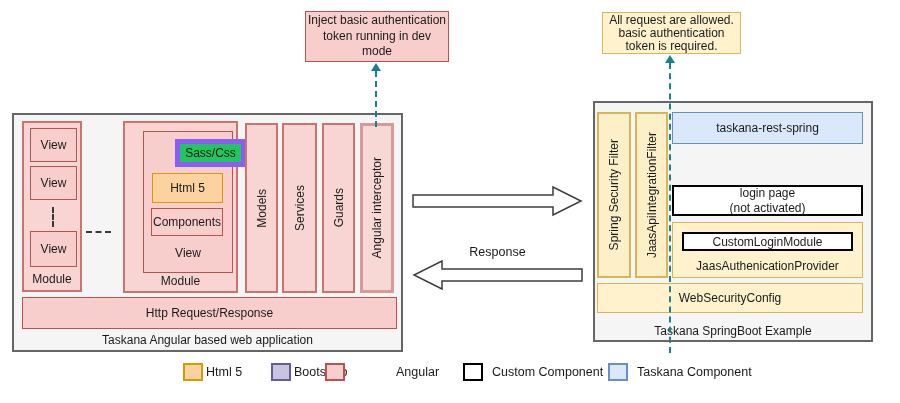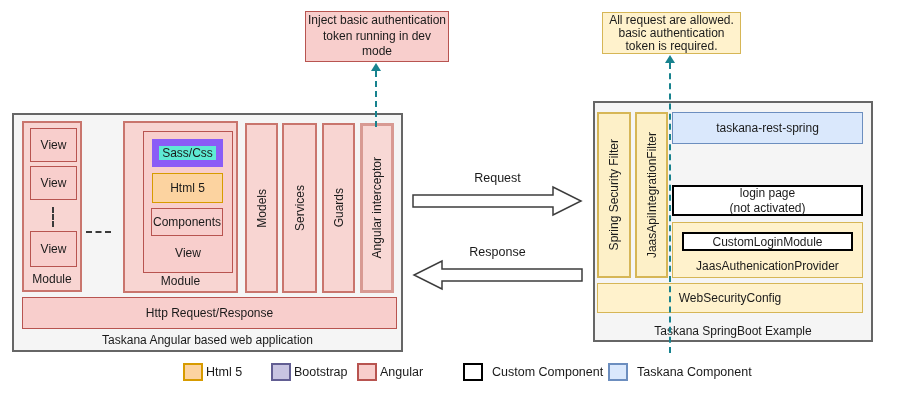--- a/index.html
+++ b/index.html
@@ -7,21 +7,21 @@
     position:relative;width:900px;height:403px;background:#ffffff;overflow:hidden;
     font-family:"Liberation Sans","DejaVu Sans",sans-serif;font-size:12px;color:#1a1a1a;
   }
   .box{position:absolute;box-sizing:border-box;}
   .center{display:flex;align-items:center;justify-content:center;text-align:center;}
   .gray-container{background:#f5f5f5;border:2px solid #666666;}
   .pink{background:#f8cecc;border:1px solid #b85450;}
   .pink-module{background:#f8d5d2;border:2px solid #c9756d;}
   .pink-col{background:#f8d5d2;border:2px solid #c9756d;}
   .pink-col-hl{background:#f8d8d5;border:3px solid #d89a93;}
-  .sass{background:#5eead4;border:7px solid #8b5cf6;}
+  .sass{background:#22c55e;border:5px solid #8b5cf6;margin-left:23px;}
   .html5{background:#fcd3a0;border:1px solid #d79b00;}
   .yellow{background:#fff2cc;border:1px solid #d6b656;}
   .yellow-col{background:#fdf0c8;border:2px solid #d6b656;}
   .blue{background:#dae8fc;border:1.5px solid #6c8ebf;}
   .white-box{background:#ffffff;border:2px solid #000000;}
   .vlabel{writing-mode:vertical-rl;transform:rotate(180deg);white-space:nowrap;}
   .bottom-label{position:absolute;left:0;right:0;text-align:center;}
   .dash-v{position:absolute;width:0;border-left:2px dashed #17828e;z-index:6;}
   .arrow-up{position:absolute;width:0;height:0;border-left:5px solid transparent;border-right:5px solid transparent;border-bottom:8px solid #17828e;z-index:6;}
   .dots-v{position:absolute;width:0;border-left:2px dashed #3a3a3a;}
@@ -79,21 +79,20 @@
   <div class="box pink center" style="left:305px;top:11px;width:144px;height:51px;line-height:1.28;">
     <div>
       <div>Inject basic authentication</div>
       <div>token running in dev</div>
       <div>mode</div>
     </div>
   </div>
   <div class="arrow-up" style="left:371px;top:63px;"></div>
   <div class="dash-v" style="left:375px;top:71px;height:56px;"></div>
 
-  <div class="flow-label" style="left:410px;top:171px;width:175px;">Request</div>
   <svg style="left:410px;top:185px;" width="175" height="32">
     <polygon points="3,10 143,10 143,2 171,16 143,30 143,22 3,22" fill="#ffffff" stroke="#3d3d3d" stroke-width="1.5"></polygon>
   </svg>
   <div class="flow-label" style="left:410px;top:245px;width:175px;">Response</div>
   <svg style="left:410px;top:259px;" width="175" height="32">
     <polygon points="172,10 32,10 32,2 4,16 32,30 32,22 172,22" fill="#ffffff" stroke="#3d3d3d" stroke-width="1.5"></polygon>
   </svg>
 
   <div class="box gray-container" style="left:593px;top:101px;width:280px;height:241px;"></div>
 
@@ -133,21 +132,21 @@
   <div class="dash-v" style="left:669px;top:63px;height:290px;"></div>
 
   <div class="legend-item" style="left:183px;">
     <span class="swatch" style="background: rgb(252, 211, 160); border-color: rgb(215, 155, 0);"></span>
     <span class="gap-sm">Html 5</span>
   </div>
   <div class="legend-item" style="left:271px;">
     <span class="swatch" style="background: rgb(200, 196, 226); border-color: rgb(98, 94, 147);"></span>
     <span class="gap-sm">Bootstrap</span>
   </div>
-  <div class="legend-item" style="left:357px;">
+  <div class="legend-item" style="left:325px;gap:48px;">
     <span class="swatch" style="background: rgb(248, 206, 204); border-color: rgb(184, 84, 80);"></span>
     <span class="gap-sm">Angular</span>
   </div>
   <div class="legend-item" style="left:463px;">
     <span class="swatch" style="background: rgb(255, 255, 255); border-color: rgb(0, 0, 0);"></span>
     <span class="gap-lg">Custom Component</span>
   </div>
   <div class="legend-item" style="left:608px;">
     <span class="swatch" style="background: rgb(218, 232, 252); border-color: rgb(108, 142, 191);"></span>
     <span class="gap-lg">Taskana Component</span>

